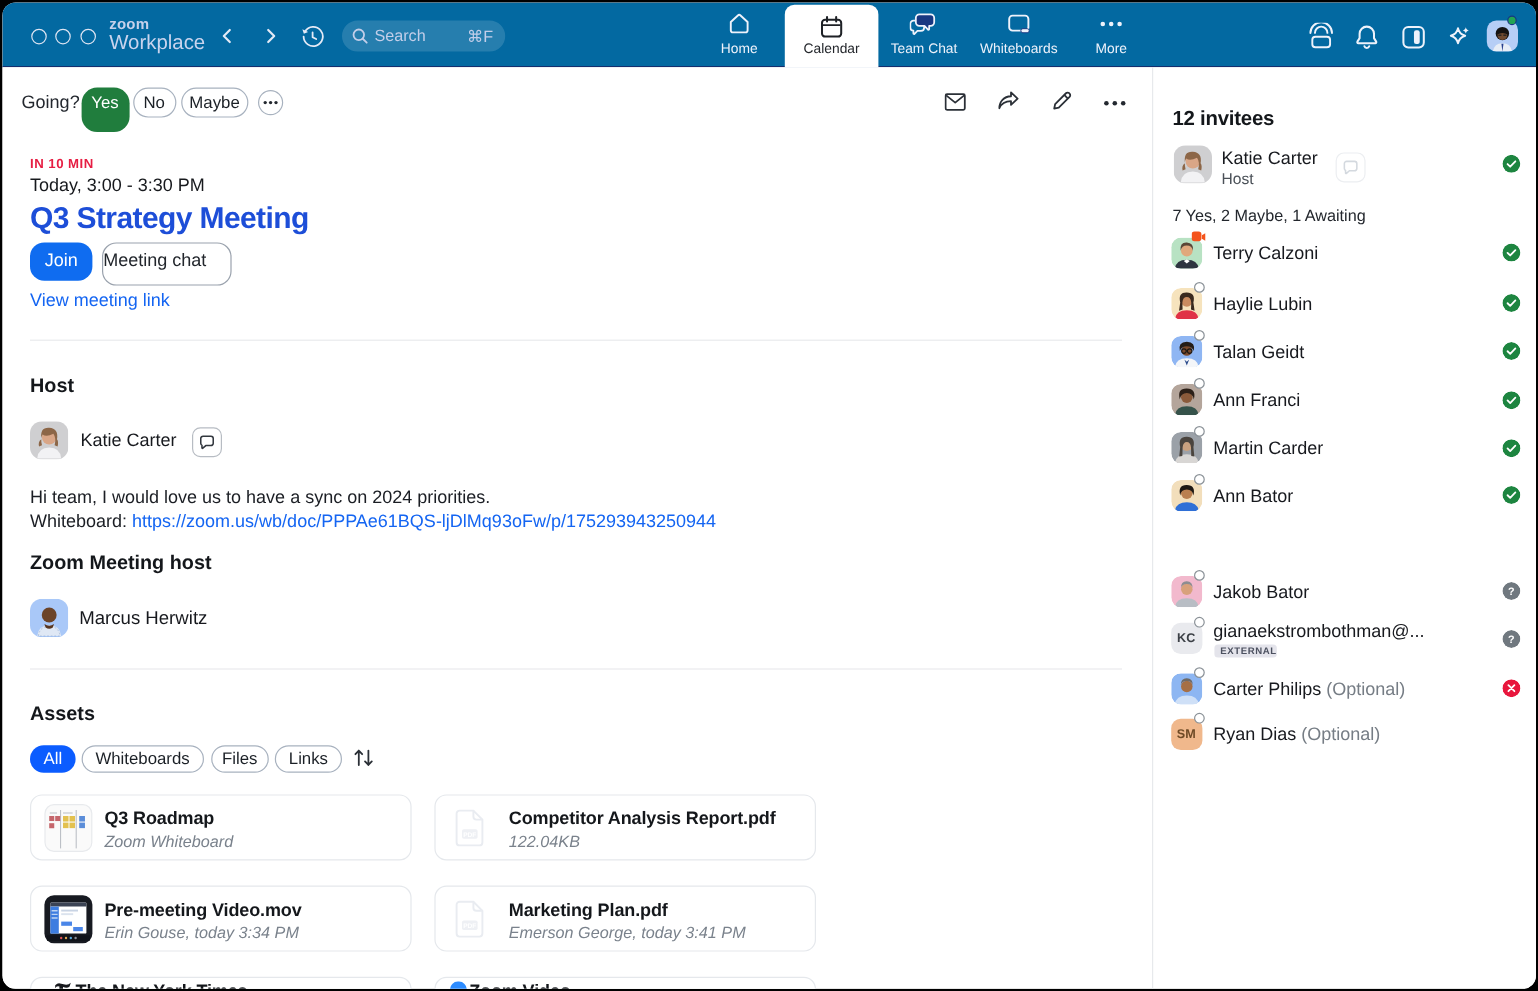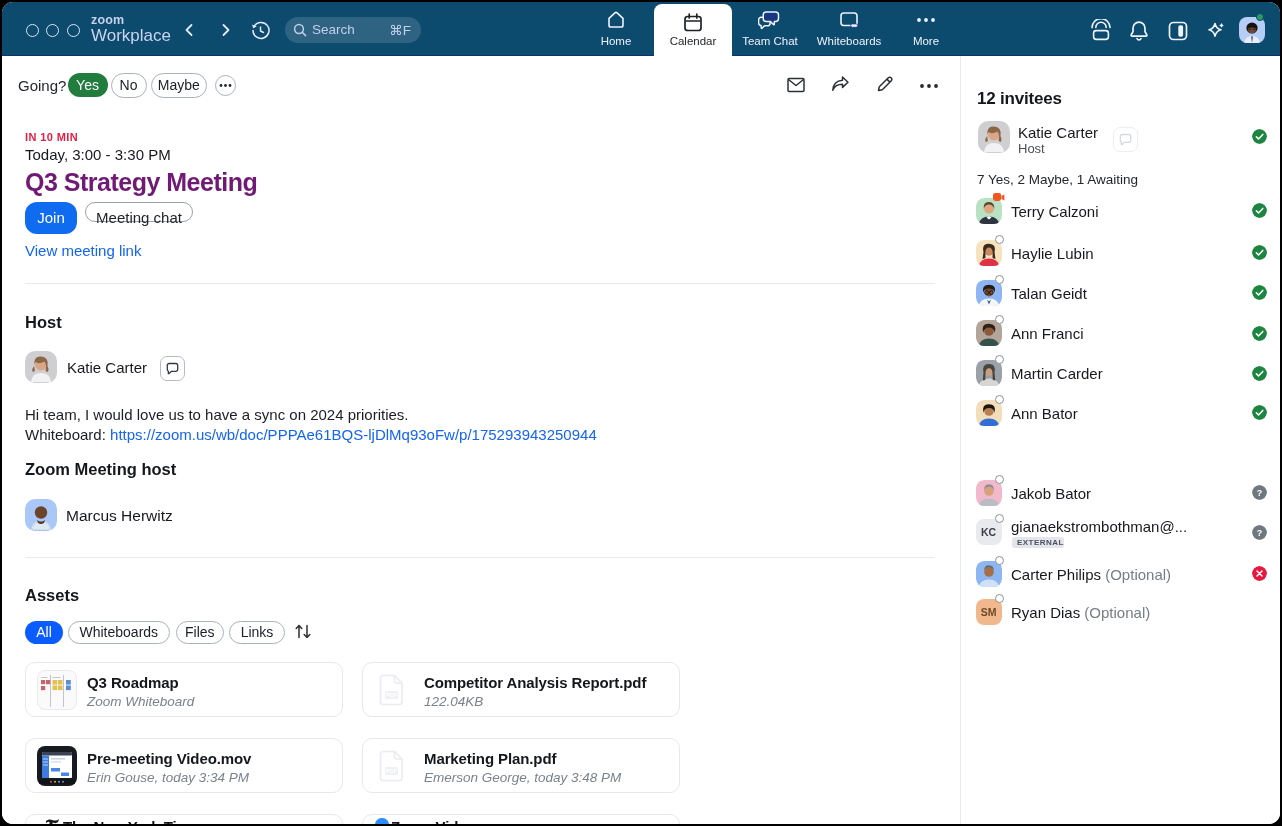--- a/index.html
+++ b/index.html
@@ -1,20 +1,20 @@
 <!DOCTYPE html>
 <html><head>
 <meta charset="utf-8">
 <style>
 * { margin:0; padding:0; box-sizing:border-box; }
 html,body { width:1282px; height:826px; background:#000; overflow:hidden; font-family:"Liberation Sans", sans-serif; }
 #win { position:absolute; left:2px; top:2px; width:1278px; height:822px; background:#fff; border-radius:11px; overflow:hidden; }
 .abs { position:absolute; }
 
-#hdr { position:absolute; left:0; top:0; width:1278px; height:54px; background:#0c4a6e; border-bottom:1px solid #142e6e; }
+#hdr { position:absolute; left:0; top:0; width:1278px; height:54px; background:#0369a1; border-bottom:1px solid #142e6e; }
 .circ { position:absolute; width:13px; height:13px; border:1.5px solid #dde4f2; border-radius:50%; top:21.5px; }
 #lgz { position:absolute; left:89px; top:12px; color:#c6d1eb; font-size:12.5px; font-weight:700; letter-spacing:.2px; line-height:1; }
 #lgw { position:absolute; left:89px; top:23.5px; color:#c9d4ee; font-size:17px; font-weight:400; }
 #searchbox { position:absolute; left:283px; top:15px; width:136px; height:26px; background:rgba(255,255,255,.14); border-radius:13px; color:#c3cee9; font-size:13.5px; }
 .tab { position:absolute; top:0; height:54px; text-align:center; color:#eef2fb; }
 .tab .lbl { position:absolute; left:0; right:0; top:33px; font-size:11.5px; }
 #tabcal { position:absolute; left:652px; top:2px; width:78px; height:52px; background:#fff; border-radius:8px 8px 0 0; }
 #tabcal .lbl { position:absolute; left:0; right:0; top:31px; font-size:11.5px; color:#23262b; text-align:center; }
 .hic { position:absolute; top:6.5px; left:50%; transform:translateX(-50%); }
 
@@ -124,21 +124,21 @@
           <path d="M8.6 11.8 q4.4 -2.6 8.8 0 l-.4 -3 q-4 -2.6 -8 0 Z" fill="#151312"></path>
           <path d="M9.6 12.4 h2.6 M13.8 12.4 h2.6" stroke="#2a2622" stroke-width="1.1"></path>
           <path d="M5 26 q1.2 -7 8 -7 q6.8 0 8 7 Z" fill="#e7edf6"></path>
           <path d="M12.2 19.5 l.8 6.5 l.9 -6.5 Z" fill="#27408f"></path>
         </svg>
     </div>
     <div class="abs" style="left:1253.5px;top:11px;width:8px;height:8px;border-radius:50%;background:#23a454;border:1.5px solid #183781"></div>
   </div>
   <div id="main">
     <div class="abs" style="left:16px;top:21px;font-size:15px;color:#23272e">Going?</div>
-    <div class="pill" style="position:absolute;left:65.5px;top:17px;width:40px;height:24px;line-height:25px;background:#207d3d;color:#fff;text-align:center;font-weight:500">Yes</div>
+    <div class="pill" style="position:absolute;left:65.5px;top:17px;width:40px;height:37px;line-height:25px;background:#207d3d;color:#fff;text-align:center;font-weight:500">Yes</div>
     <div class="pill" style="position:absolute;left:108.5px;top:17px;width:36px;height:25px;line-height:23px;border:1px solid #a8b2bf;color:#1b2026;text-align:center">No</div>
     <div class="pill" style="position:absolute;left:148.8px;top:17px;width:56px;height:25px;line-height:23px;border:1px solid #a8b2bf;color:#1b2026;text-align:center">Maybe</div>
     <div class="abs" style="left:213px;top:18.5px;width:21px;height:21px;border:1px solid #a8b2bf;border-radius:50%">
       <svg width="19" height="19" viewBox="0 0 19 19">
           <circle cx="5" cy="9.5" r="1.4" fill="#242930"></circle>
           <circle cx="9.5" cy="9.5" r="1.4" fill="#242930"></circle>
           <circle cx="14" cy="9.5" r="1.4" fill="#242930"></circle>
         </svg>
     </div>
     <svg class="abs" style="left:785px;top:21px" width="18" height="16" viewBox="0 0 18 16">
@@ -153,23 +153,23 @@
         <path d="M10.9 4.1 L13.9 7.1" stroke="#2b3037" stroke-width="1.5"></path>
       </svg>
     <svg class="abs" style="left:917px;top:27px" width="20" height="6" viewBox="0 0 20 6">
         <circle cx="3" cy="3" r="1.9" fill="#242930"></circle>
         <circle cx="10" cy="3" r="1.9" fill="#242930"></circle>
         <circle cx="17" cy="3" r="1.9" fill="#242930"></circle>
       </svg>
 
     <div class="abs" style="left:23px;top:75px;font-size:11px;font-weight:700;color:#e61e43;letter-spacing:.4px">IN 10 MIN</div>
     <div class="abs" style="left:23px;top:90px;font-size:15px;color:#17191d">Today, 3:00 - 3:30 PM</div>
-    <div class="abs" style="left:23px;top:112px;font-size:25px;font-weight:700;color:#701a75;letter-spacing:-.5px">Q3 Strategy Meeting</div>
+    <div class="abs" style="left:23px;top:112px;font-size:25px;font-weight:700;color:#1d4ed8;letter-spacing:-.5px">Q3 Strategy Meeting</div>
     <div class="abs" style="left:23px;top:146px;width:52px;height:32px;border-radius:12px;background:#0f6cf0;color:#fff;font-size:15px;line-height:32px;text-align:center">Join</div>
-    <div class="abs" style="left:83px;top:146px;width:108px;height:20px;border-radius:12px;border:1px solid #9aa2ad;color:#22262c;font-size:15px;line-height:30px;text-align:center">Meeting chat</div>
+    <div class="abs" style="left:83px;top:146px;width:108px;height:36px;border-radius:12px;border:1px solid #9aa2ad;color:#22262c;font-size:15px;line-height:30px;text-align:left">Meeting chat</div>
     <div class="abs" style="left:23px;top:186px;font-size:15px;color:#1465f2">View meeting link</div>
 
     <div class="hr" style="top:227px"></div>
     <h3 class="sec" style="top:257px">Host</h3>
     <div class="ava" style="left:23px;top:295px;width:32px;height:32px;border-radius:10px">
       <svg width="32" height="32" viewBox="0 0 32 32">
           <rect width="32" height="32" fill="#cfcfd1"></rect>
           <path d="M6 31 q1 -9 10 -9 q9 0 10 9 Z" fill="#f2f2f4"></path>
           <circle cx="16" cy="13.5" r="6" fill="#d9a687"></circle>
           <path d="M9.5 15 q-1.5 -10 6.5 -9.5 q8 .5 6.5 9.5 q1.5 2 .5 6 l-2.5 -1 q1.5 -6 -1 -9.5 q-6 3 -9 .5 q-2 3 -.5 9 l-2.5 1 q-1 -4 2 -6 Z" fill="#8c6647"></path>
@@ -257,21 +257,21 @@
       <div class="cs">Erin Gouse, today 3:34 PM</div>
     </div>
     <div class="card" style="left:360px;top:681.5px">
       <svg class="abs" style="left:16px;top:11px" width="26" height="32" viewBox="0 0 26 32">
           <path d="M4 1.5 h11.5 L23 9 V28 a2.5 2.5 0 0 1 -2.5 2.5 h-16.5 A2.5 2.5 0 0 1 1.5 28 V4 A2.5 2.5 0 0 1 4 1.5 Z" fill="none" stroke="#e9ecf1" stroke-width="1.6"></path>
           <path d="M15.5 1.5 V6.5 A2.5 2.5 0 0 0 18 9 H23" fill="none" stroke="#e9ecf1" stroke-width="1.6"></path>
           <rect x="6" y="17" width="13" height="8" rx="1.5" fill="#eef0f4"></rect>
           <text x="12.5" y="23.2" font-size="5.5" font-weight="bold" fill="#fff" text-anchor="middle" font-family="Liberation Sans">PDF</text>
         </svg>
       <div class="ct">Marketing Plan.pdf</div>
-      <div class="cs">Emerson George, today 3:48 PM</div>
+      <div class="cs">Emerson George, today 3:41 PM</div>
     </div>
     <div class="card" style="left:23px;top:757.5px">
       <svg class="abs" style="left:19px;top:3px" width="15" height="15" viewBox="0 0 15 15">
           <path d="M1 3 q2 -2 4 -1.5 l4 1 q3 .5 5 -1.5 l-1 3 q-1.5 1.5 -4 1 l-1.5 -.4 v6.5 q0 2 -2.5 2.5 q3.5 .5 1 1 l-3.5 -.5 q2 -.5 2 -2.5 V4 q-2.5 -.8 -3.5 1.5 Z" fill="#17191d"></path>
         </svg>
       <div class="ct" style="left:37px;top:3px">The New York Times</div>
     </div>
     <div class="card" style="left:360px;top:757.5px">
       <div class="abs" style="left:12px;top:3px;width:13.5px;height:13.5px;border-radius:50%;background:#2d8cff"></div>
       <div class="ct" style="left:28px;top:3px">Zoom Video</div>

